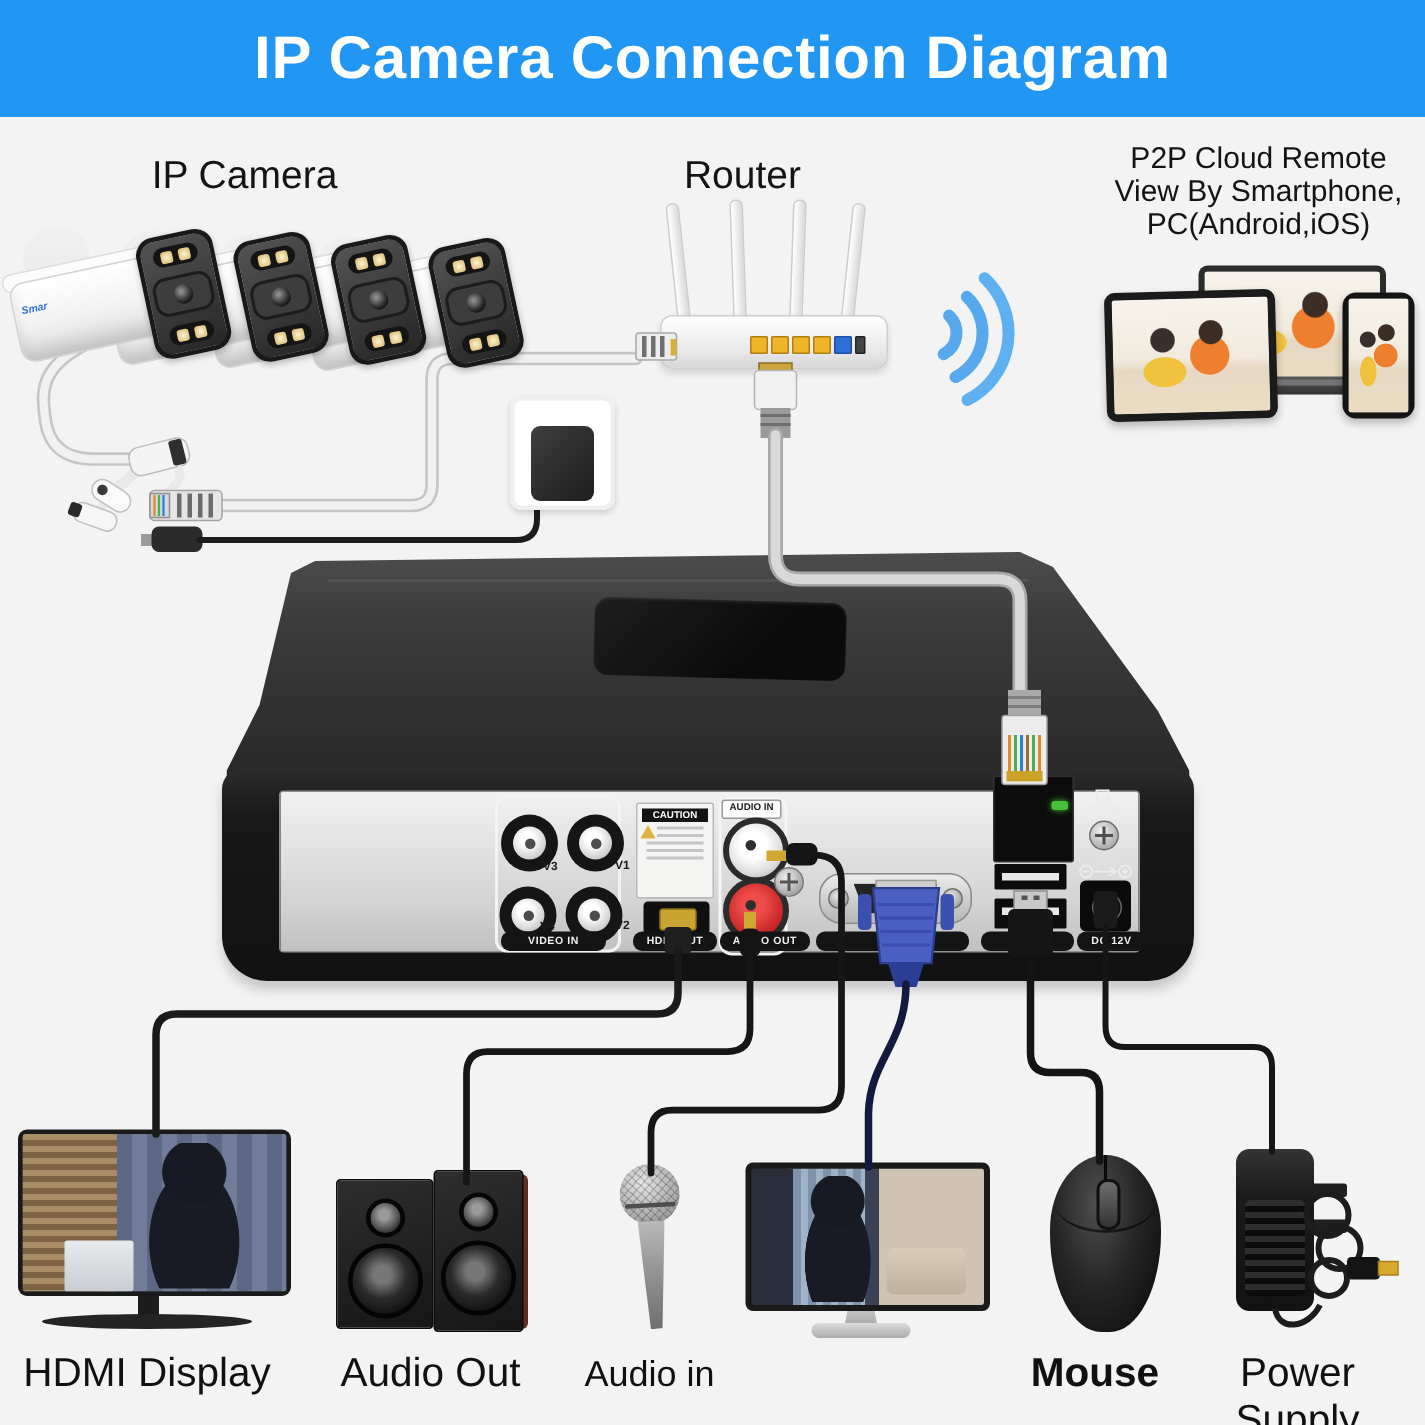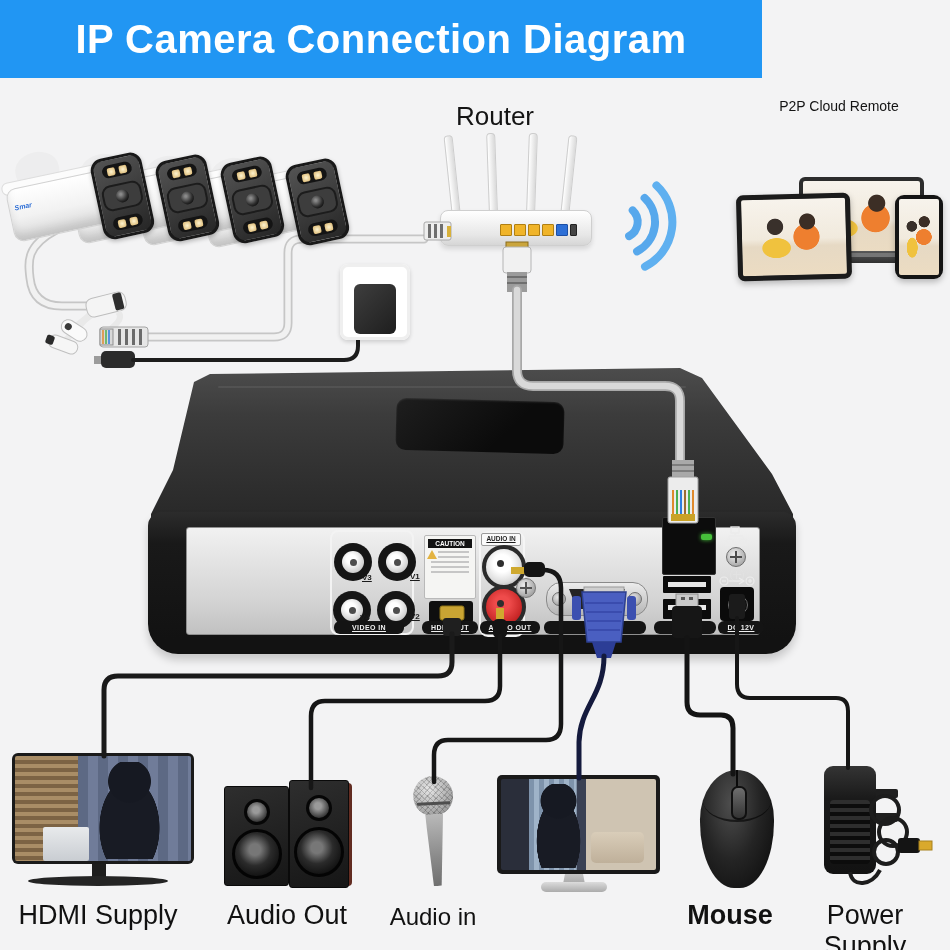--- a/index.html
+++ b/index.html
@@ -1,25 +1,25 @@
 <!DOCTYPE html>
 <html><head>
 <meta charset="utf-8">
 <style>
   html,body{margin:0;padding:0;background:#fff;}
   #stage{position:relative;width:950px;height:950px;background:#f3f3f4;overflow:hidden;
          font-family:"Liberation Sans",sans-serif;color:#111;}
   
-  .banner{position:absolute;left:0;top:0;width:762px;height:78px;background:#2196f3;z-index:12;}
+  .banner{position:absolute;left:0;top:0;width:950px;height:78px;background:#2196f3;z-index:12;}
   .banner h1{margin:0;font-size:40px;font-weight:bold;color:#fff;text-align:center;line-height:78px;letter-spacing:.5px;}
   
   .sec-label{position:absolute;font-size:26px;color:#141414;text-align:center;z-index:10;}
   .lbl-ip{left:78px;top:101px;width:170px;}
   .lbl-router{left:435px;top:101px;width:120px;}
-  .lbl-p2p{left:733px;top:95px;width:212px;font-size:14px;line-height:22px;z-index:10;position:absolute;text-align:center;color:#141414;}
+  .lbl-p2p{left:733px;top:95px;width:212px;font-size:20px;line-height:22px;z-index:10;position:absolute;text-align:center;color:#141414;}
   
   .dev-label{position:absolute;top:900px;font-size:27px;color:#111;text-align:center;z-index:25;}
   
   .cam{position:absolute;width:140px;height:120px;transform:rotate(-12deg);z-index:4;}
   .cam-mount{position:absolute;left:14px;top:-4px;width:44px;height:34px;background:#ededed;border-radius:50% 50% 40% 40%;opacity:.85;}
   .cam-mount::after{content:"";position:absolute;left:16px;top:26px;width:12px;height:16px;background:#f1f1f1;}
   .cam-hood{position:absolute;left:-3px;top:20px;width:110px;height:11px;background:#fcfcfc;border:1px solid #ddd;border-radius:6px;}
   .cam-body{position:absolute;left:0;top:27px;width:100px;height:52px;background:linear-gradient(180deg,#ffffff 0%,#f2f2f2 55%,#d8d8d8 100%);border:1px solid #d2d2d2;border-radius:10px 4px 4px 10px;box-shadow:inset 0 -7px 9px rgba(0,0,0,.10);}
   .cam-logo{position:absolute;left:5px;top:15px;font-size:7px;font-weight:bold;font-style:italic;color:#2e6fd6;}
   .cam-face{position:absolute;left:88px;top:16px;width:46px;height:76px;background:linear-gradient(160deg,#535353,#262626);border:3px solid #191919;border-radius:12px;box-shadow:0 2px 4px rgba(0,0,0,.25);}
@@ -53,21 +53,21 @@
     linear-gradient(180deg,#f7f3ec 0%,#f1eadd 52%,#e6d9c4 62%,#ecdcc2 100%);}
   
   .dvr-top{position:absolute;left:148px;top:366px;width:648px;height:160px;z-index:5;
     background:linear-gradient(180deg,#4d4d4d 0%,#3c3c3c 30%,#323232 62%,#272727 100%);
     clip-path:polygon(62px 8px,532px 2px,554px 12px,624px 108px,645px 148px,645px 154px,3px 154px,3px 148px,25px 104px,46px 16px);}
   .dvr-top::before{content:"";position:absolute;left:70px;top:20px;right:110px;height:2px;background:rgba(255,255,255,.07);border-radius:2px;}
   .dvr-gloss{position:absolute;left:396px;top:400px;width:168px;height:52px;background:linear-gradient(135deg,#1e1e1e,#0b0b0b 65%);border-radius:10px;transform:rotate(1.5deg);box-shadow:inset 0 1px 2px rgba(255,255,255,.10);z-index:6;}
   .dvr-front{position:absolute;left:148px;top:512px;width:648px;height:142px;background:linear-gradient(180deg,#2c2c2c,#191919 22%,#121212 90%);border-radius:14px 14px 30px 30px;box-shadow:0 6px 8px rgba(0,0,0,.18);z-index:6;}
   .dvr-panel{position:absolute;left:186px;top:527px;width:572px;height:106px;background:linear-gradient(180deg,#f1f1f1,#d3d3d3 70%,#c1c1c1);border:1px solid #8f8f8f;border-radius:3px;z-index:7;}
   
-  .pz{position:absolute;z-index:8;text-decoration:underline;}
+  .pz{position:absolute;z-index:8;}
   .bnc-box{left:330px;top:530px;width:80px;height:101px;border:2px solid #f3f3f3;border-radius:8px;}
   .bnc{width:38px;height:38px;border-radius:50%;background:#151515;}
   .bnc::before{content:"";position:absolute;left:8px;top:8px;width:22px;height:22px;border-radius:50%;background:radial-gradient(circle at 42% 38%,#ffffff 25%,#cfcfcf 70%,#9c9c9c);}
   .bnc::after{content:"";position:absolute;left:16px;top:16px;width:7px;height:7px;border-radius:50%;background:#4d4d4d;}
   .vlabel{font-size:8px;font-weight:bold;color:#1b1b1b;}
   .plate{height:13px;border-radius:6px;background:#141414;color:#f0f0f0;font-size:7px;font-weight:bold;text-align:center;line-height:13px;letter-spacing:.4px;}
   .caution{left:424px;top:535px;width:50px;height:62px;background:#f5f5f3;border:1px solid #b9b9b9;border-radius:2px;}
   .caution-head{margin:3px 3px 2px 3px;background:#131313;color:#fff;font-size:6.5px;font-weight:bold;text-align:center;padding:1px 0;}
   .caution-tri{position:absolute;left:2px;top:14px;width:0;height:0;border-left:5px solid transparent;border-right:5px solid transparent;border-bottom:9px solid #e3b341;}
   .c-line{margin:3px 6px 0 13px;height:2px;background:#c6c6c6;}
@@ -147,23 +147,26 @@
 </style>
 </head>
 <body>
 
 <div id="stage">
 
   <div class="banner">
     <h1>IP Camera Connection Diagram</h1>
   </div>
 
+  <div class="sec-label lbl-ip">IP Camera</div>
   <div class="sec-label lbl-router">Router</div>
   <div class="lbl-p2p">
     <div>P2P Cloud Remote</div>
+    <div>View By Smartphone,</div>
+    <div>PC(Android,iOS)</div>
   </div>
 
   <svg id="svg-back" width="950" height="950">
     <g>
       <path d="M56,230 C26,246 28,262 30,278 C32,298 44,306 62,306 L88,306" fill="none" stroke="#c6c6c6" stroke-width="9" stroke-linecap="round"></path>
       <path d="M56,230 C26,246 28,262 30,278 C32,298 44,306 62,306 L88,306" fill="none" stroke="#f1f1f1" stroke-width="5.5" stroke-linecap="round"></path>
     </g>
     <g>
       <path d="M148,337 H274 Q288,337 288,323 V253 Q288,239 302,239 H424" fill="none" stroke="#c6c6c6" stroke-width="9" stroke-linecap="round"></path>
       <path d="M148,337 H274 Q288,337 288,323 V253 Q288,239 302,239 H424" fill="none" stroke="#f1f1f1" stroke-width="5.5" stroke-linecap="round"></path>
@@ -498,19 +501,19 @@
       <circle cx="724" cy="581" r="4"></circle>
       <line x1="722" y1="581" x2="726" y2="581"></line>
       <circle cx="750" cy="581" r="4"></circle>
       <line x1="748" y1="581" x2="752" y2="581"></line>
       <line x1="750" y1="579" x2="750" y2="583"></line>
       <line x1="729" y1="581" x2="744" y2="581"></line>
       <path d="M739,578 L744,581 L739,584"></path>
     </g>
   </svg>
 
-  <div class="dev-label" style="left:8px;width:180px;">HDMI Supply</div>
+  <div class="dev-label" style="left:8px;width:180px;">HDMI Display</div>
   <div class="dev-label" style="left:217px;width:140px;">Audio Out</div>
   <div class="dev-label" style="left:378px;width:110px;font-size:24px;top:903px;">Audio in</div>
   <div class="dev-label" style="left:682px;width:96px;font-weight:bold;">Mouse</div>
   <div class="dev-label" style="left:782px;width:166px;">Power Supply</div>
 
 </div>
 
 </body></html>

